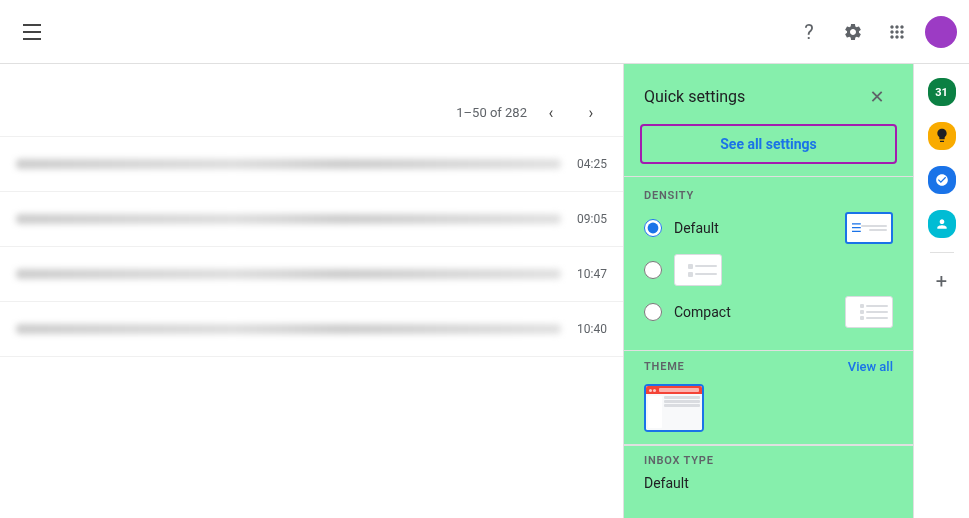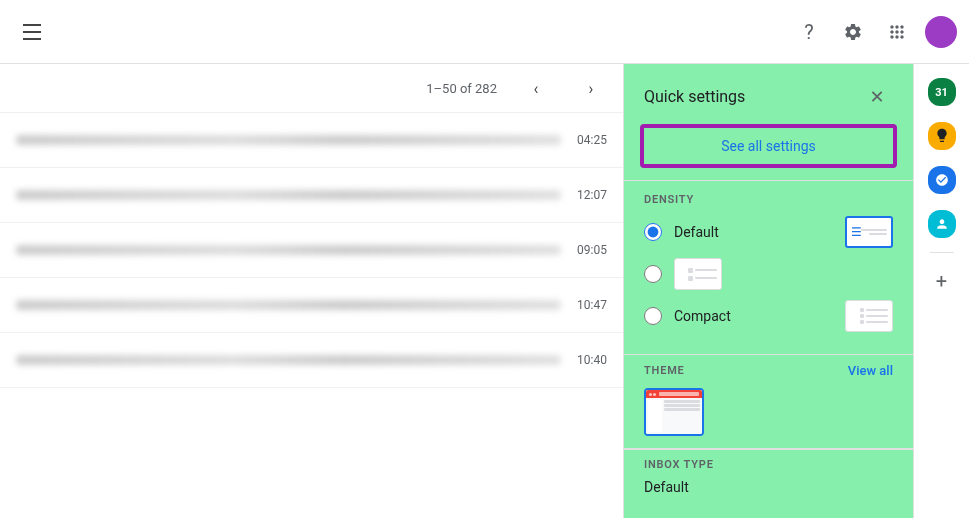--- a/index.html
+++ b/index.html
@@ -88,21 +88,22 @@
       align-items: center;
       justify-content: flex-end;
       padding: 8px 16px;
       font-size: 13px;
       color: #5f6368;
       border-bottom: 1px solid #f0f0f0;
     }
     .email-list-header .pagination {
       display: flex;
       align-items: center;
-      gap: 23px;
+      gap: 8px;
+      margin-top: 24px;
     }
     .page-arrow {
       width: 32px;
       height: 32px;
       border-radius: 50%;
       display: flex;
       align-items: center;
       justify-content: center;
       cursor: pointer;
       color: #444;
@@ -162,28 +163,28 @@
       display: flex;
       align-items: center;
       justify-content: center;
       cursor: pointer;
       color: #5f6368;
       font-size: 18px;
     }
 
     .see-all-btn {
       margin: 4px 16px 12px 16px;
-      border: 4px solid #a21caf;
+      border: 2px solid #a21caf;
       border-radius: 4px;
       padding: 10px;
       text-align: center;
       color: #1a73e8;
       font-size: 14px;
       cursor: pointer;
-      font-weight: 400;
+      font-weight: 700;
     }
 
     .qs-divider {
       height: 1px;
       background: #e0e0e0;
       margin: 0;
     }
 
     .qs-section {
       padding: 12px 20px;
@@ -432,24 +433,20 @@
       <div class="pagination">
         <span>1–50 of 282</span>
         <div class="page-arrow">‹</div>
         <div class="page-arrow">›</div>
       </div>
     </div>
     <div class="email-items">
       <div class="email-row">
         <div class="blurred-text"></div>
         <span class="time">04:25</span>
-      </div>
-      <div class="email-row">
-        <div class="blurred-text"></div>
-        <span class="time">12:07</span>
       </div>
       <div class="email-row">
         <div class="blurred-text"></div>
         <span class="time">09:05</span>
       </div>
       <div class="email-row">
         <div class="blurred-text"></div>
         <span class="time">10:47</span>
       </div>
       <div class="email-row">

